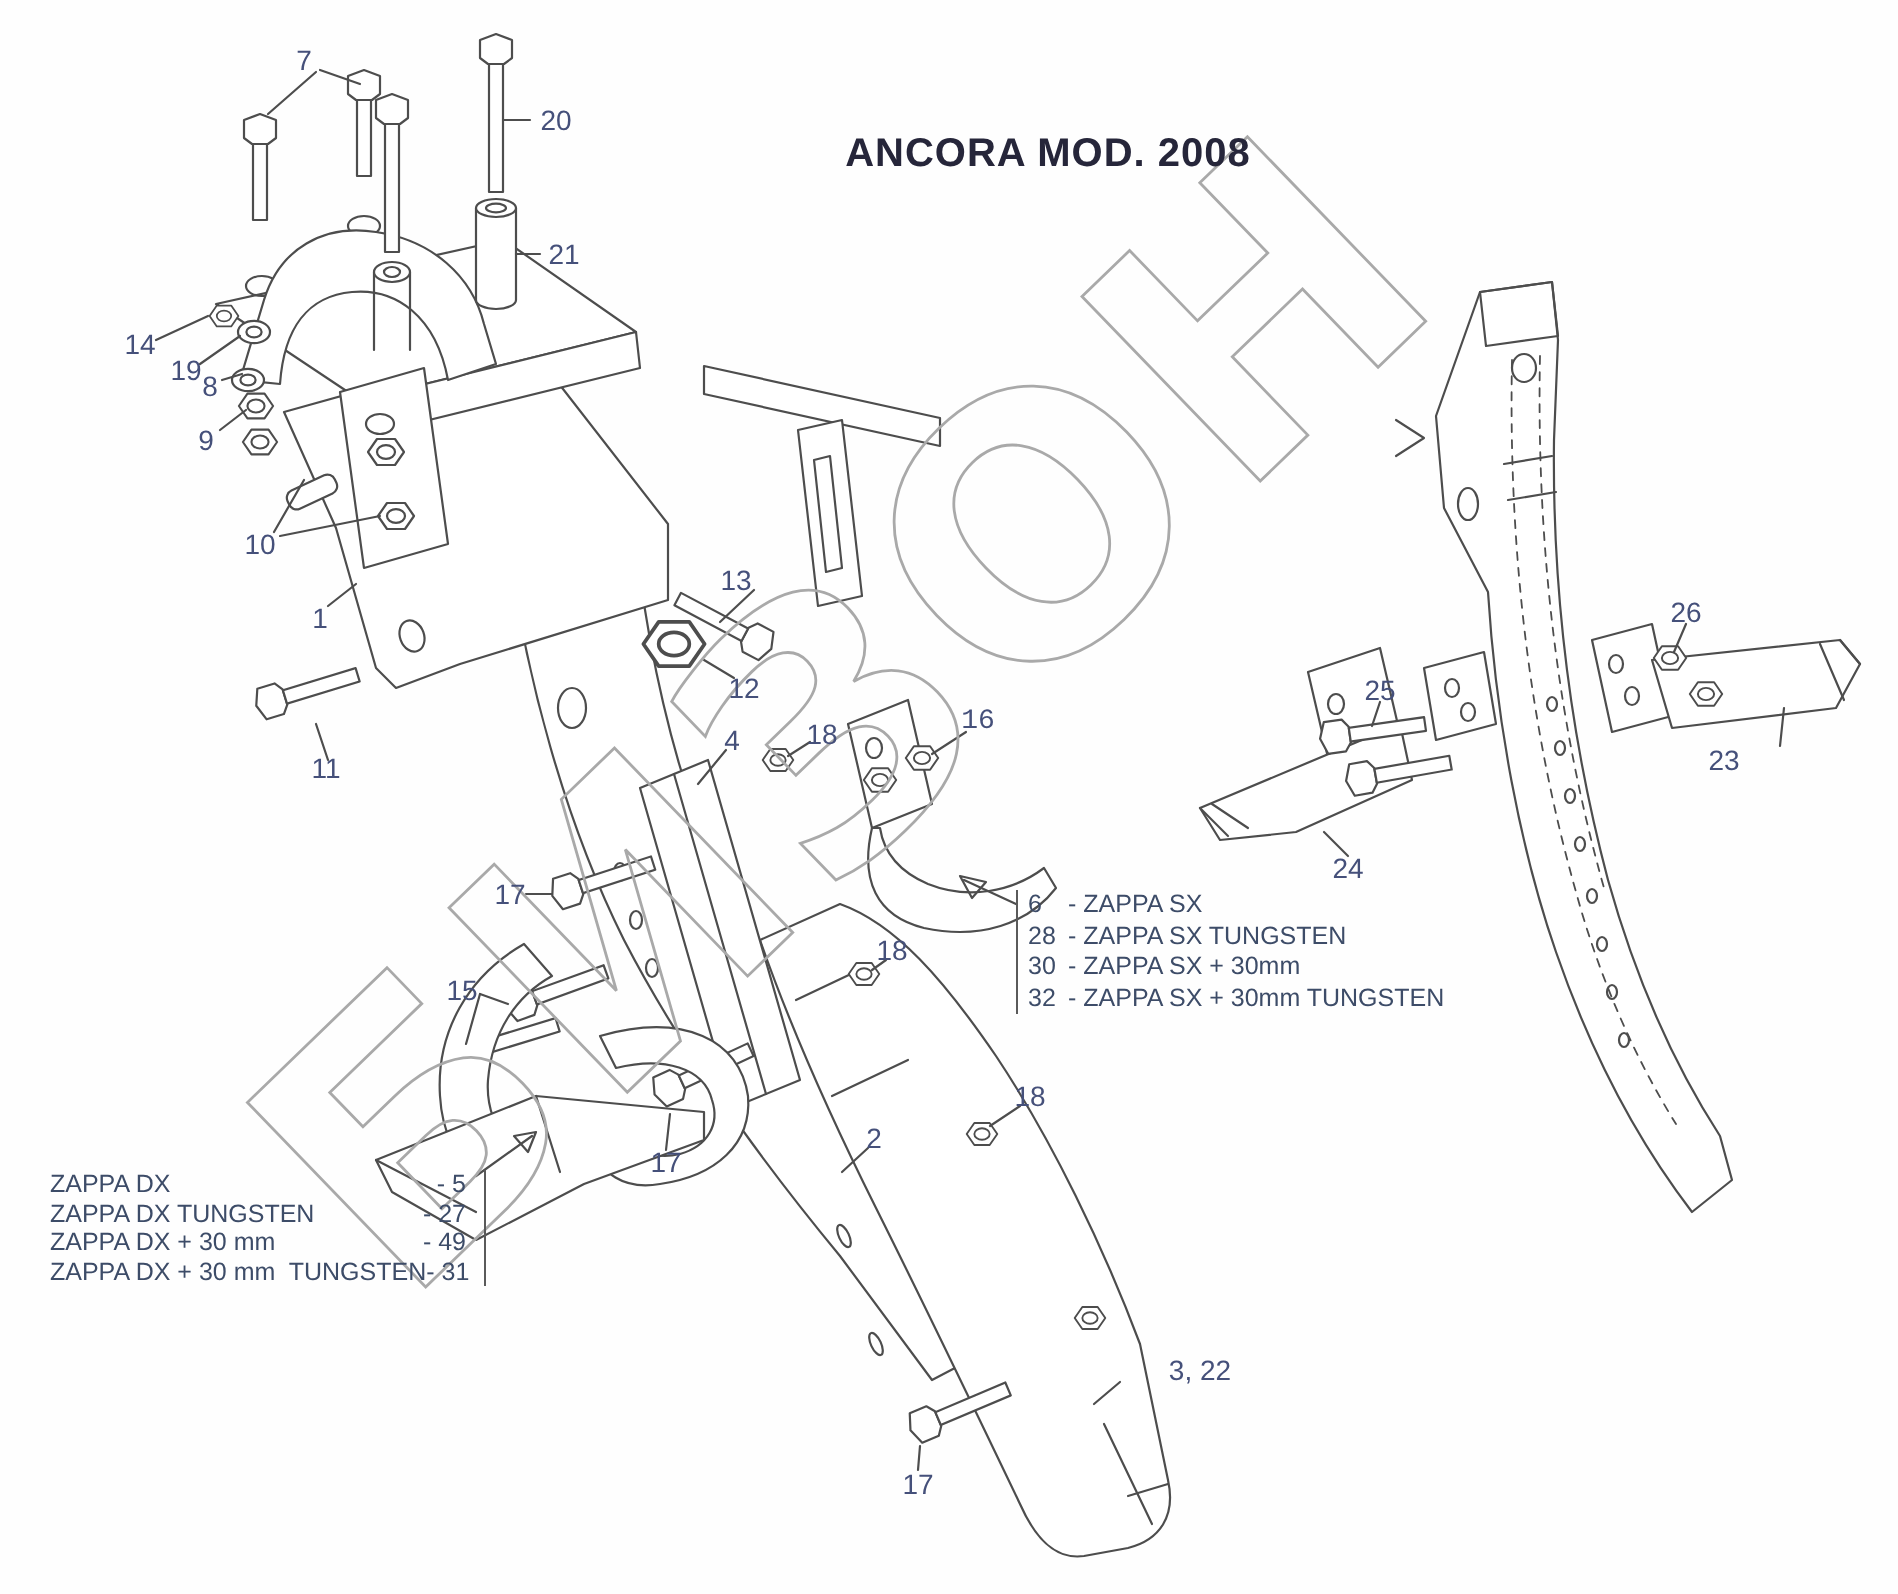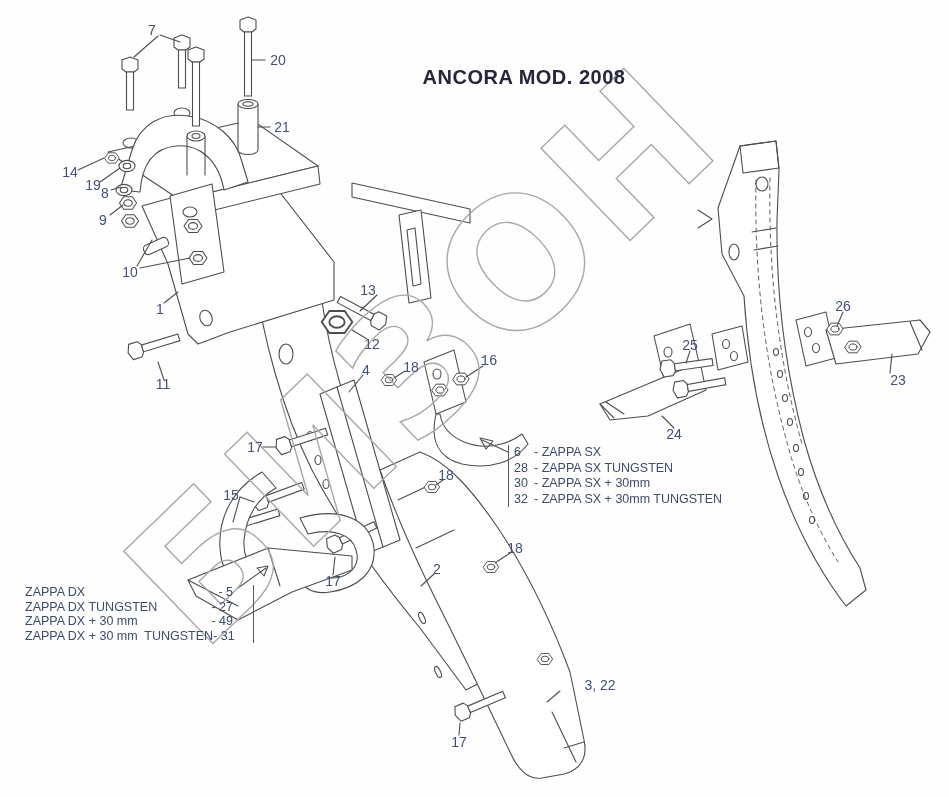--- a/index.html
+++ b/index.html
@@ -11,21 +11,21 @@
   #diagram .f{fill:#ffffff;}
   #diagram .thin{stroke-width:0.9;stroke:#5a5a5a;}
   #diagram .dash{stroke-dasharray:4,4;stroke-width:0.9;}
   #diagram .wm{fill:none;stroke:#a9a9a9;stroke-width:1.4;
       font-family:"DejaVu Sans",sans-serif;font-weight:bold;font-size:176px;letter-spacing:6px;}
   .page-title{position:absolute;top:66px;left:354px;width:340px;text-align:center;
       font-size:20px;font-weight:bold;color:#26263a;letter-spacing:0.5px;}
   .callout{position:absolute;transform:translate(-50%,-50%);font-size:14px;color:#45507a;
       white-space:nowrap;line-height:1;}
   .plist{position:absolute;font-size:12.5px;color:#3d4c68;}
-  #dx-list{left:25px;top:585px;width:208px;border-right:1px solid #5a5a5a;padding-right:20px;}
+  #dx-list{left:25px;top:585px;width:208px;border-right:1px solid #5a5a5a;padding-right:9px;}
   #dx-list .row{display:flex;justify-content:space-between;line-height:14.6px;white-space:pre;}
   #sx-list{left:508px;top:445px;border-left:1px solid #5a5a5a;padding-left:5px;}
   #sx-list .row{line-height:15.6px;white-space:pre;}
   #sx-list .num{display:inline-block;min-width:20px;}
 </style>
 </head>
 <body>
 
 <div id="stage">
 
@@ -282,15 +282,15 @@
       <span class="callout" style="left: 231px; top: 495px;">15</span>
       <span class="callout" style="left: 333px; top: 581px;">17</span>
       <span class="callout" style="left: 437px; top: 569px;">2</span>
       <span class="callout" style="left: 446px; top: 475px;">18</span>
       <span class="callout" style="left: 515px; top: 548px;">18</span>
       <span class="callout" style="left: 600px; top: 685px;">3, 22</span>
       <span class="callout" style="left: 459px; top: 742px;">17</span>
       <span class="callout" style="left: 690px; top: 345px;">25</span>
       <span class="callout" style="left: 674px; top: 434px;">24</span>
       <span class="callout" style="left: 843px; top: 306px;">26</span>
-      <span class="callout" style="left: 898px; top: 380px;">23</span>
+      <span class="callout" style="left: 862px; top: 380px;">23</span>
     </div>
 </div>
 
 </body></html>

